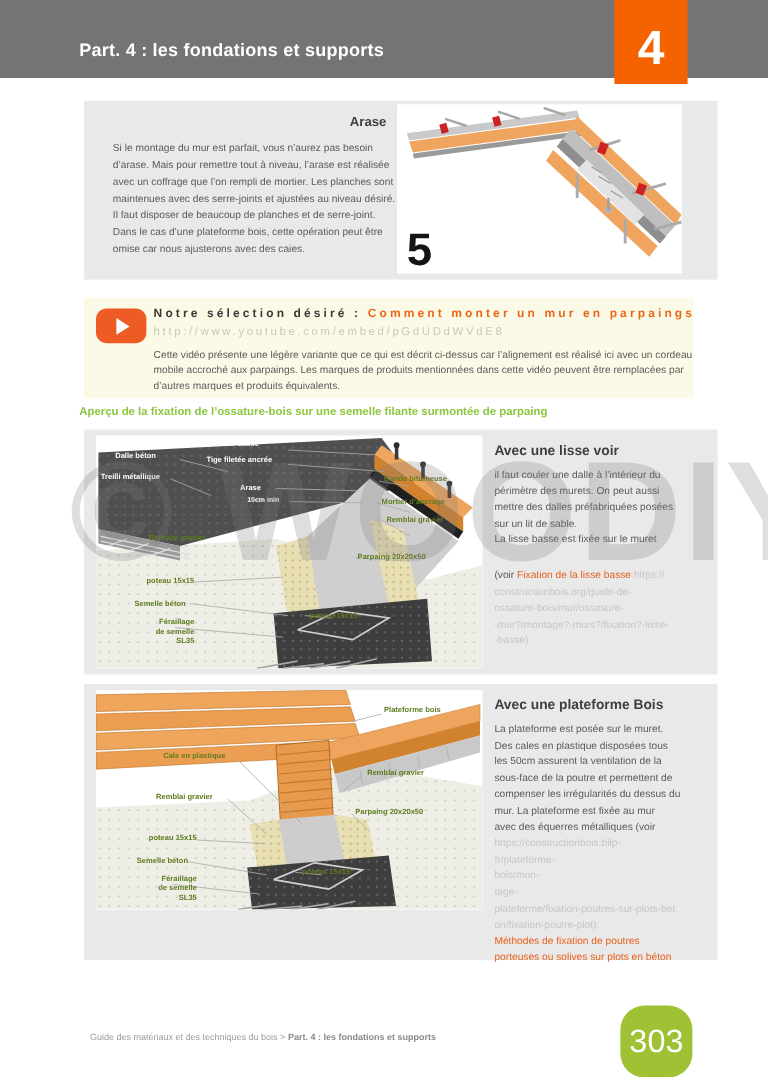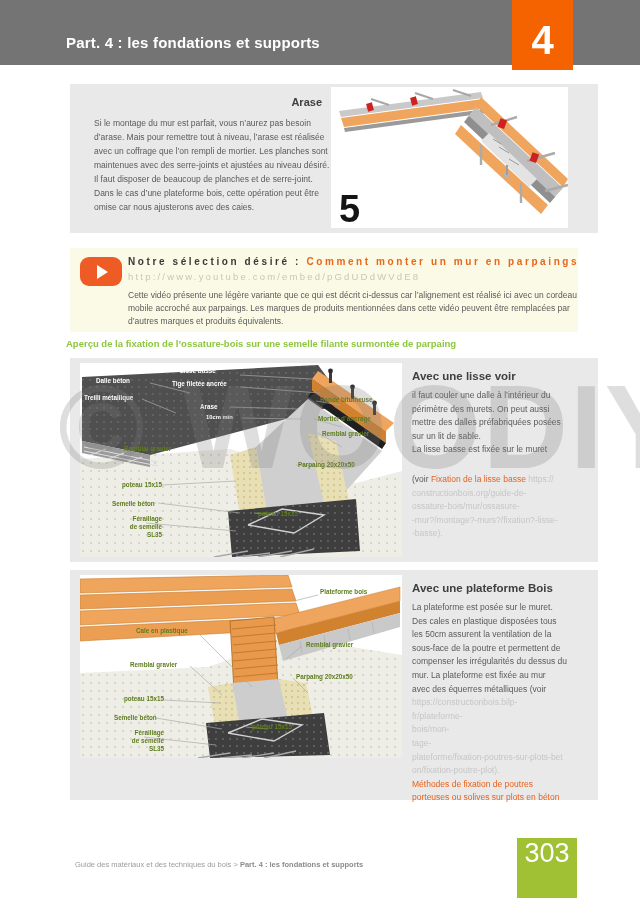--- a/index.html
+++ b/index.html
@@ -44,21 +44,21 @@
   .dlabel{position:absolute;font-size:6.3px;font-weight:bold;color:#5e7c1e;white-space:pre-line;line-height:1.25;}
   .dlabel.white{color:#ffffff;}
   .dlabel.right{text-align:right;}
   
   .watermark{position:absolute;left:58px;top:368px;font-size:118px;font-weight:800;
     color:rgba(125,125,125,0.25);letter-spacing:2px;white-space:nowrap;pointer-events:none;line-height:1;}
   
   .footer-text{position:absolute;left:75px;top:860px;font-size:7.5px;color:#9c9c9c;}
   .footer-bold{font-weight:bold;color:#8b8b8b;}
   .page-num-box{position:absolute;left:517px;top:838px;width:60px;height:60px;background:#9fc133;
-    display:flex;align-items:flex-start;justify-content:center;}
+    display:flex;align-items:center;justify-content:center;border-radius:20px;}
   .page-num{color:#fff;font-size:27px;}
 </style>
 </head>
 <body>
 
 <div class="page">
 
   <div class="header-bar">
     <div class="header-title">Part. 4 : les fondations et supports</div>
   </div>

